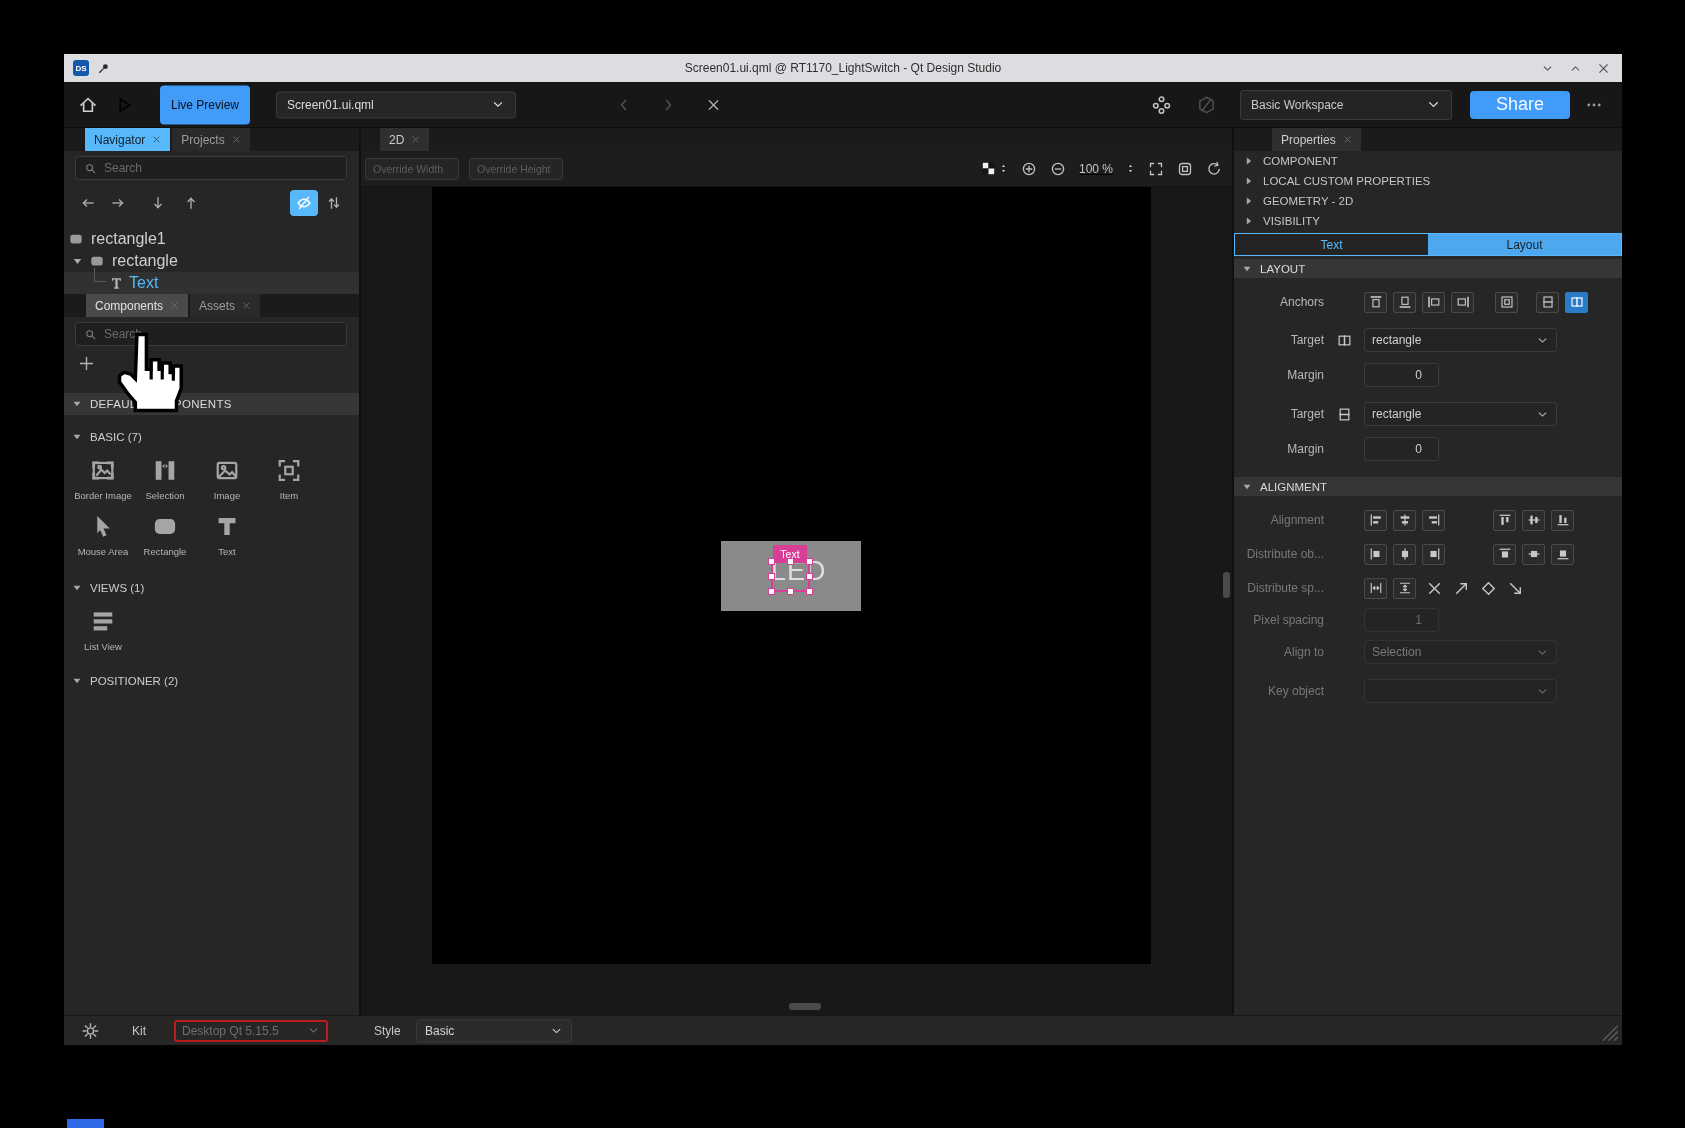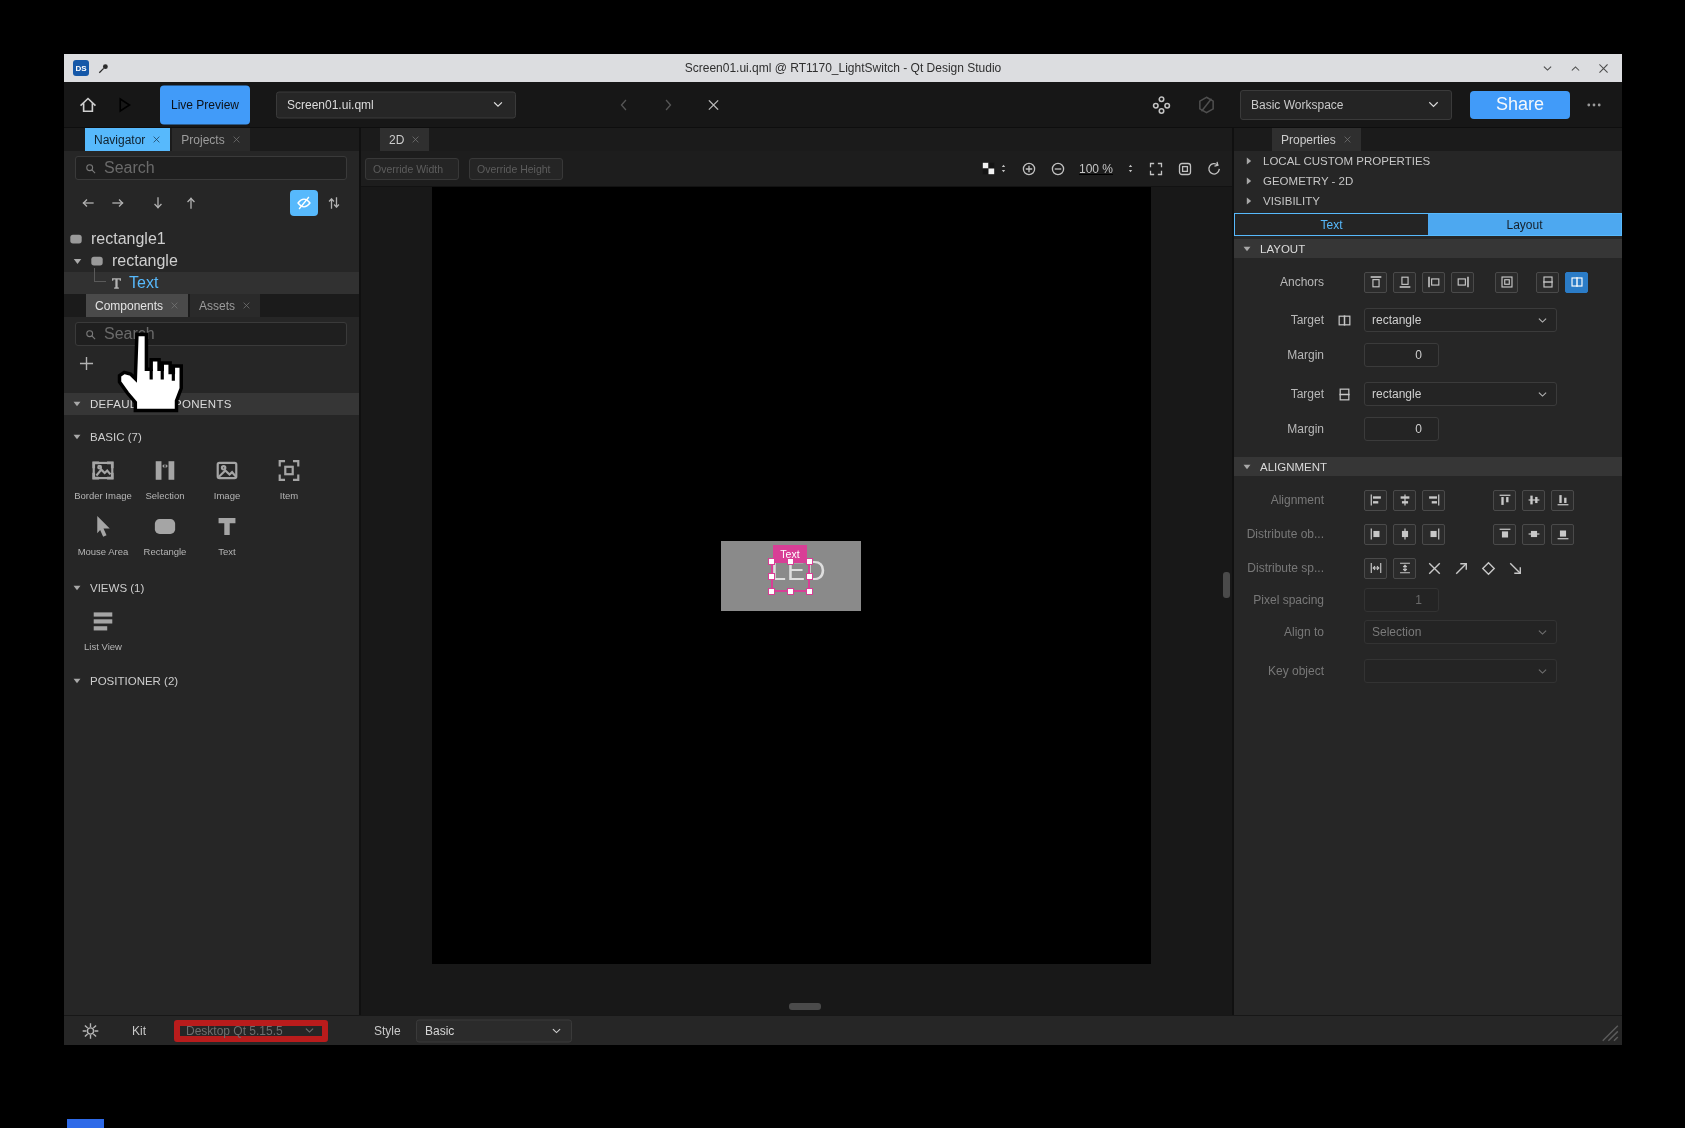--- a/index.html
+++ b/index.html
@@ -57,21 +57,21 @@
   .left-panel { width:297px; flex:none; display:flex; flex-direction:column; background:#262626; border-right:2px solid #101010; }
   .tabbar { height:23px; background:#1b1b1b; display:flex; align-items:stretch; flex:none;padding-left:13px; }
   .tab { display:flex; align-items:center; gap:7px; padding:0 9px; font-size:12px; color:#9c9c9c; background:#2a2a2a; margin-right:2px; }
   .tab .ic { width:9px; height:9px; color:#777; }
   .tab.blue { background:var(--accent); color:#10212e; margin-left:8px; }
   .tab.blue .ic { color:#1a3a52; }
   .tab.gray { background:#4a4a4a; color:#e3e3e3; }
   .searchbox { margin:5px 12px 0 11px; height:24px; background:#1f1f1f; border:1px solid #3a3a3a; border-radius:3px;
                display:flex; align-items:center; padding:0 8px; gap:7px; }
   .searchbox .ic { width:13px; height:13px; color:#7a7a7a; flex:none; }
-  .searchbox input { flex:1; background:transparent; border:none; outline:none; color:#c9c9c9; font-size:16px; font-family:inherit; }
+  .searchbox input { flex:1; background:transparent; border:none; outline:none; color:#c9c9c9; font-size:12px; font-family:inherit; }
   .searchbox input::placeholder { color:#6a6a6a; }
   .nav-tools { height:30px; margin-top:8px; position:relative; flex:none; }
   .nav-tools .t { position:absolute; top:50%; transform:translateY(-50%); width:16px; height:16px; color:#b2b2b2; }
   .eye-btn { position:absolute; left:226px; top:50%; transform:translateY(-50%); width:28px; height:26px;
              background:var(--accent); border:none; border-radius:4px; display:flex; align-items:center; justify-content:center; }
   .eye-btn .ic { width:16px; height:16px; color:#fff; }
   .tree { margin-top:10px; font-size:16px; color:#cfcfcf; }
   .trow { height:22px; display:flex; align-items:center; position:relative; }
   .trow .swatch { width:14px; height:14px; color:#9a9a9a; }
   .trow .caret { width:11px; height:11px; color:#aaa; }
@@ -151,21 +151,21 @@
   .numfield { width:75px; height:24px; background:#242424; border:1px solid #3b3b3b; border-radius:3px;
               color:#cfcfcf; font-size:12px; font-family:inherit; text-align:right; padding-right:16px; outline:none; }
   .numfield.disabled { color:#6a6a6a; border-color:#333; }
 
   
   .statusbar { height:30px; background:#262626; border-top:1px solid #171717; position:relative; flex:none; }
   .sb { position:absolute; top:50%; transform:translateY(-50%); }
   .sb-gear { left:18px; width:17px; height:17px; color:#b5b5b5; }
   .sb-kit-label { left:68px; font-size:12px; color:#c9c9c9; }
   .sb-kit { left:110px; width:154px; height:22px; display:flex; align-items:center; padding:0 6px;
-            font-size:12px; color:#6f6f6f; border:6px solid #b91c1c; border-radius:3px; background:transparent; }
+            font-size:12px; color:#6f6f6f; border:2px solid #b91c1c; border-radius:3px; background:transparent; }
   .sb-kit .ic { margin-left:auto; width:13px; height:13px; color:#6f6f6f; }
   .sb-style-label { left:310px; font-size:12px; color:#c9c9c9; }
   .sb-style { left:352px; width:156px; height:23px; display:flex; align-items:center; padding:0 8px;
               font-size:12px; color:#d5d5d5; background:#2b2b2b; border:1px solid #3a3a3a; border-radius:3px; }
   .sb-style .ic { margin-left:auto; width:13px; height:13px; color:#cfcfcf; }
   .sb-grip { right:3px; top:auto; bottom:3px; transform:none; width:18px; height:18px; color:#5a5a5a; }
 
   
   .hand-cursor { position:absolute; left:110px; top:326px; width:76px; height:96px; z-index:99; pointer-events:none; }
   .taskbar-accent { position:absolute; left:67px; top:1119px; width:37px; height:9px; background:#2e6ae8; }
@@ -726,20 +726,30 @@
           </div>
         </div>
         <div class="crow">
           <span class="ic">
               <svg viewBox="0 0 16 16">
                 <g fill="currentColor" stroke="none">
                   <path d="M4.5 2.5v11L11.5 8z"></path>
                 </g>
               </svg>
             </span>
+          <span>COMPONENT</span>
+        </div>
+        <div class="crow">
+          <span class="ic">
+              <svg viewBox="0 0 16 16">
+                <g fill="currentColor" stroke="none">
+                  <path d="M4.5 2.5v11L11.5 8z"></path>
+                </g>
+              </svg>
+            </span>
           <span>LOCAL CUSTOM PROPERTIES</span>
         </div>
         <div class="crow">
           <span class="ic">
               <svg viewBox="0 0 16 16">
                 <g fill="currentColor" stroke="none">
                   <path d="M4.5 2.5v11L11.5 8z"></path>
                 </g>
               </svg>
             </span>

